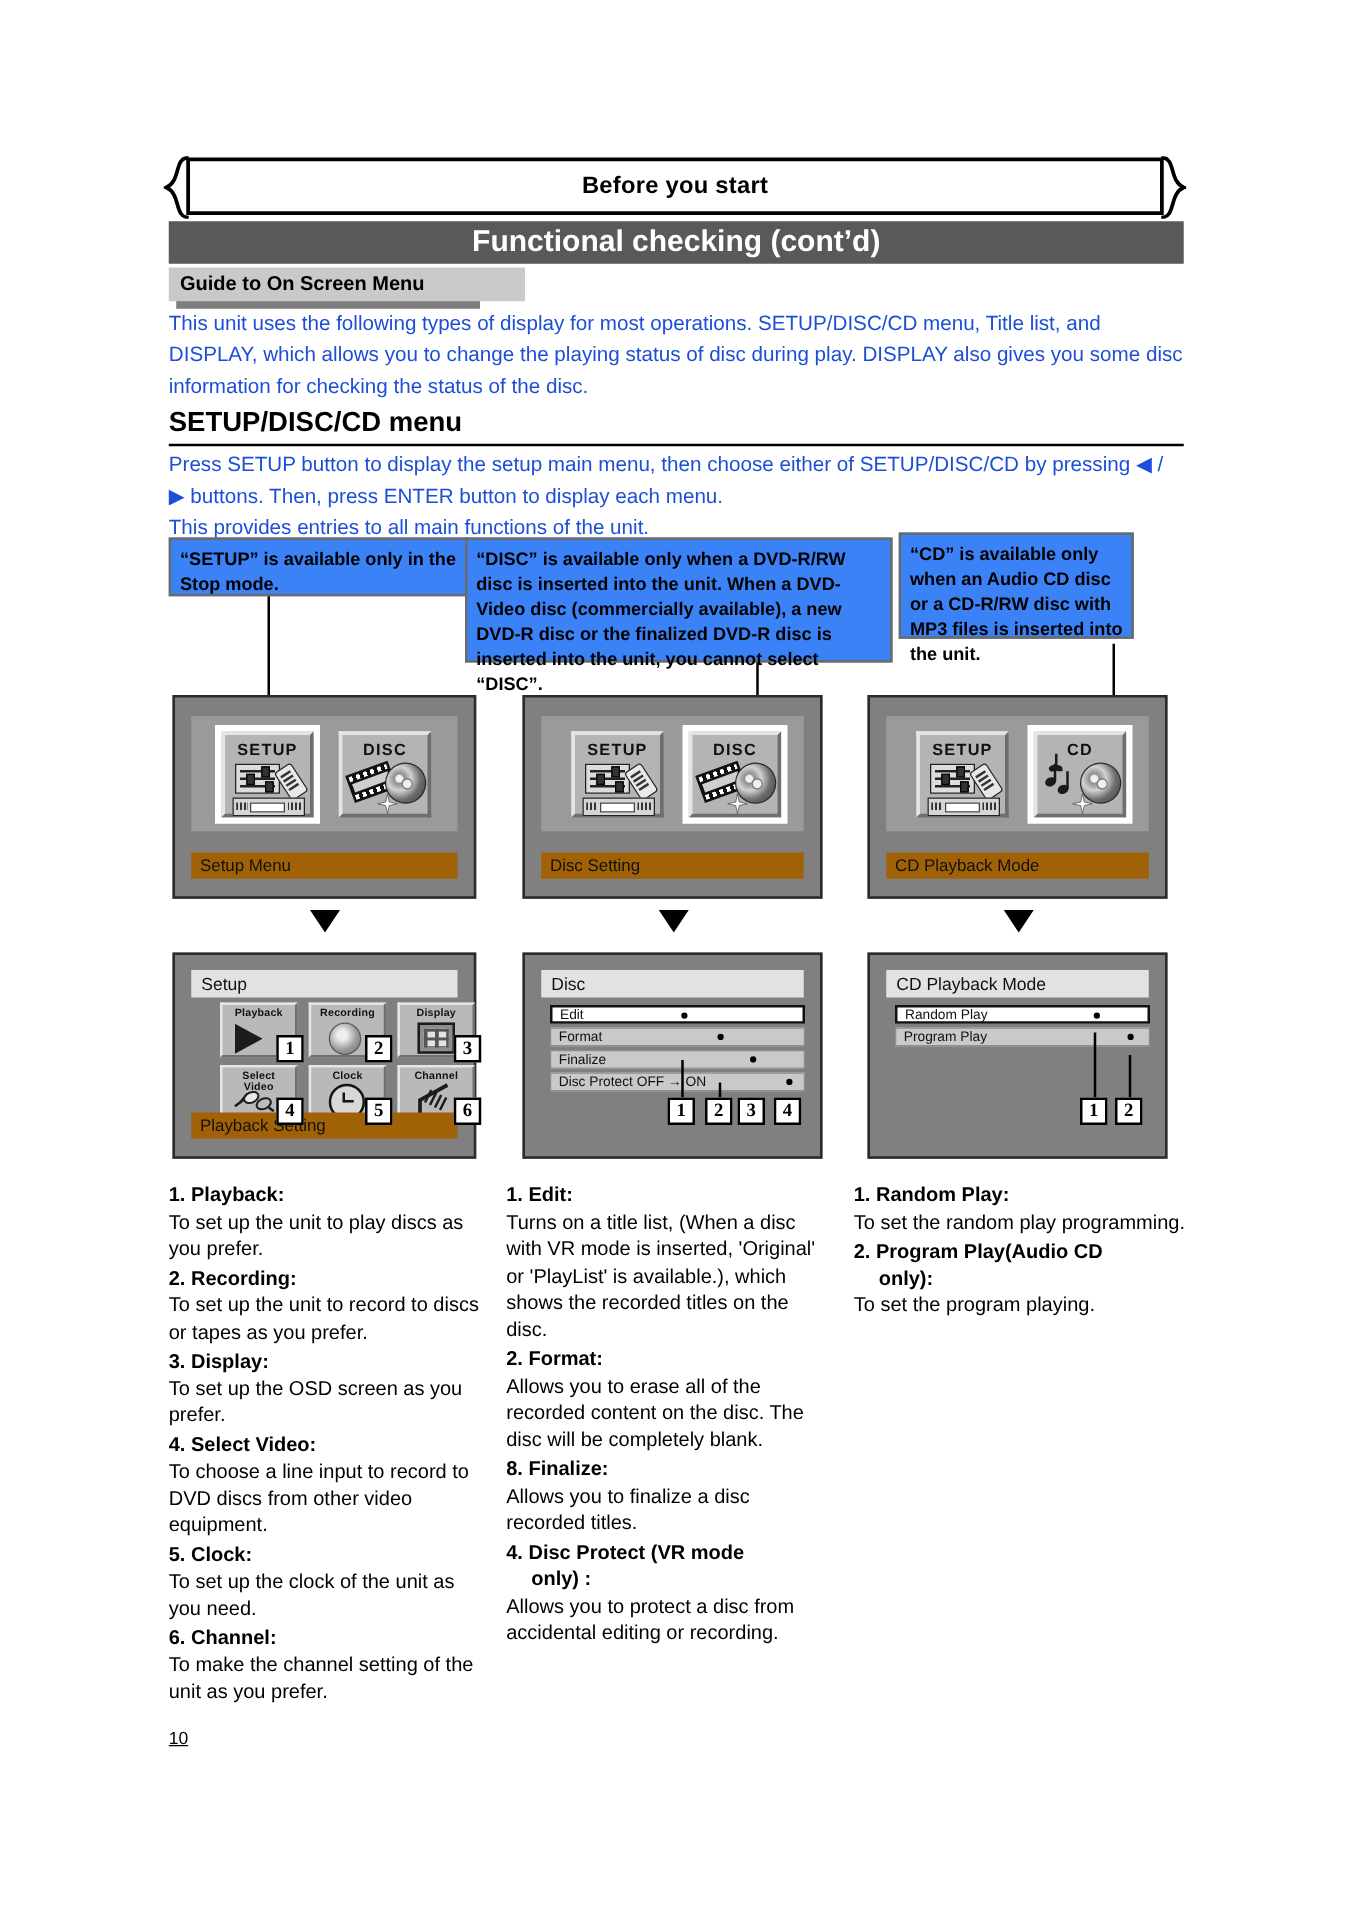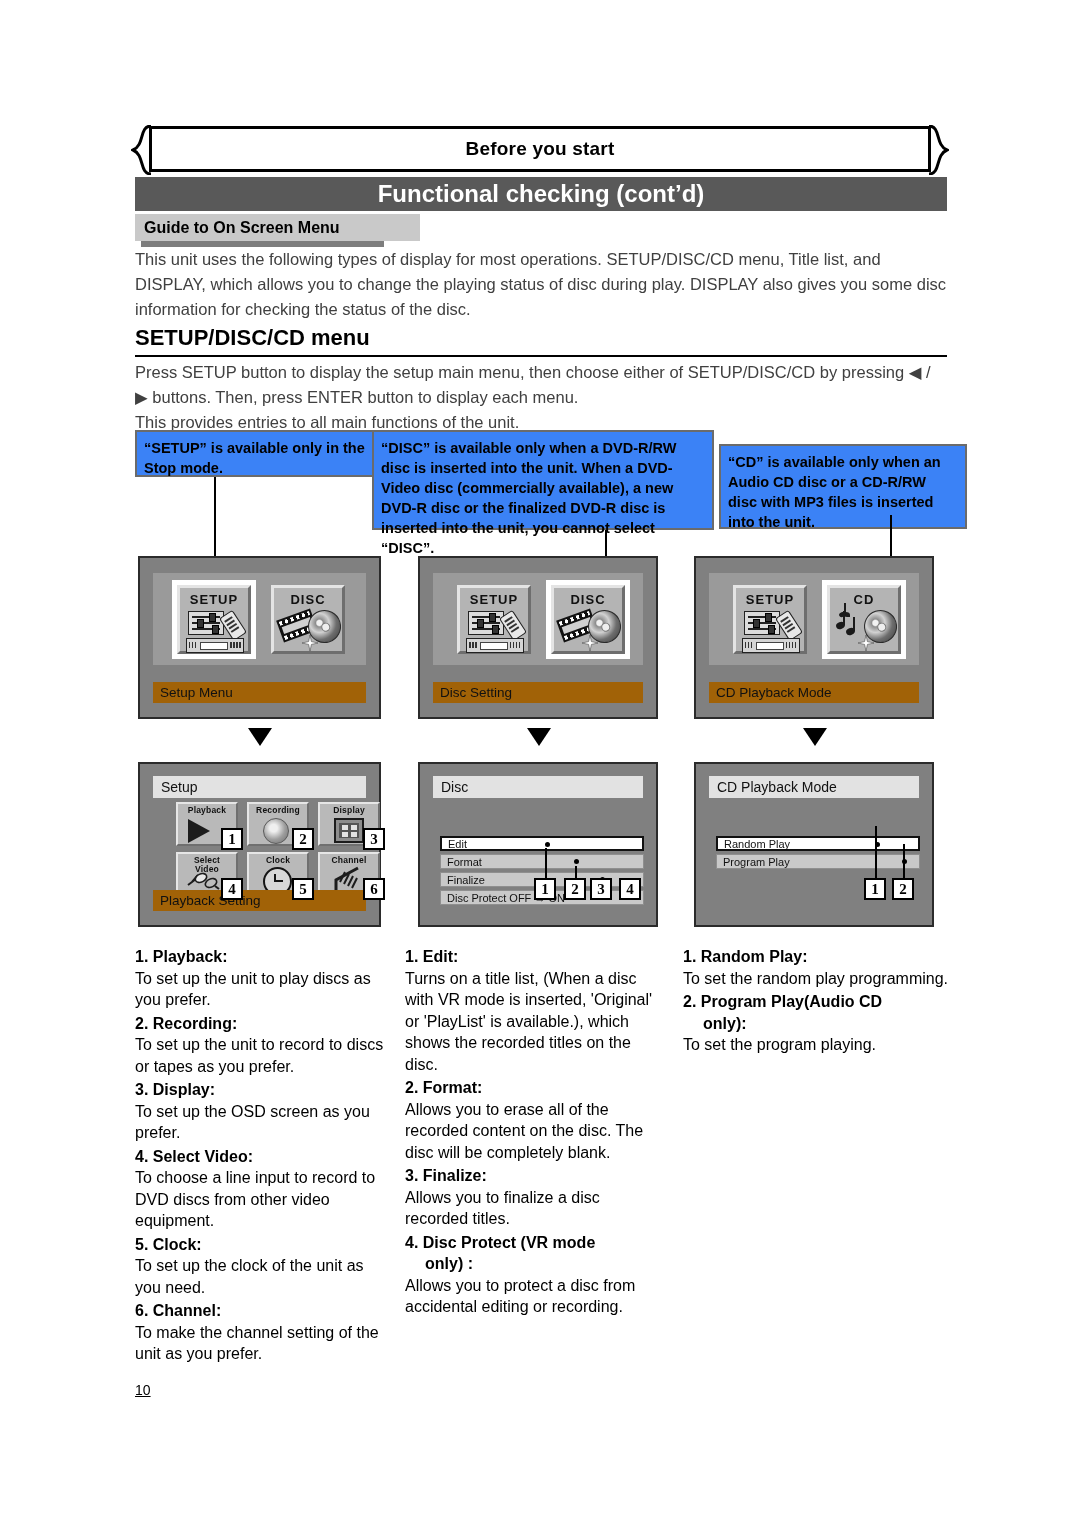--- a/index.html
+++ b/index.html
@@ -46,21 +46,21 @@
   .tab {
     position:absolute; left:0; top:0; width:285px; height:27px;
     background:#c9c9c9;
     display:flex; align-items:center; padding-left:9px; box-sizing:border-box;
   }
   .tab span { font-size:16px; font-weight:bold; }
 
   
   .para {
     position:absolute;
-    font-size:16.5px; line-height:25px; color:#404040;
+    font-size:16.5px; line-height:25px; color:#1d4ed8;
     width:812px; left:135px;
   }
   #p-intro { top:247px; }
   .h2 {
     position:absolute; left:135px; top:325px;
     font-size:22px; font-weight:bold;
   }
   .rule {
     position:absolute; left:135px; width:812px;
     border-top:2px solid #000;
@@ -69,21 +69,21 @@
   #p-setup { top:360px; }
 
   
   .callout {
     position:absolute; border:2px solid #6b6b6b; background:#3b82f6;
     box-sizing:border-box; padding:6px 7px 4px 7px;
     font-size:14.5px; font-weight:bold; line-height:20px;
   }
   #co-setup { left:135px; top:430px; width:240px; height:47px; }
   #co-disc  { left:372px; top:430px; width:342px; height:100px; }
-  #co-cd    { left:719px; top:444px; width:248px; height:85px; }
+  #co-cd    { left:719px; top:426px; width:188px; height:85px; }
 
   .vline { position:absolute; width:2px; background:#000; }
   #vl-setup { left:214px; top:477px;  height:79px; }
   #vl-disc  { left:605px; top:530px;  height:26px; }
   #vl-cd    { left:890px; top:515px;  height:41px; }
 
   
   .screen {
     position:absolute; background:#808080; border:2px solid #2b2b2b;
     box-sizing:border-box;
@@ -233,21 +233,21 @@
   .antenna { position:absolute; left:10px; top:12px; width:32px; height:28px; }
 
   
   .osd-list { position:absolute; left:20px; top:40px; width:204px; }
   .osd-row {
     position:relative; height:15px; margin-bottom:3px;
     background:#c9c9c9; border:1px solid #8f8f8f; box-sizing:border-box;
     display:flex; align-items:center; padding-left:6px;
     font-size:11px; color:#111;
   }
-  .osd-row.hl { background:#ffffff; border:2px solid #111;margin-top:32px; }
+  .osd-row.hl { background:#ffffff; border:2px solid #111; }
   .dot { position:absolute; width:5px; height:5px; background:#000; border-radius:50%; }
   .leader { position:absolute; width:2px; background:#000; }
 
   
   .col { position:absolute; top:944px; font-size:16px; line-height:21.5px; }
   #col1 { left:135px; width:253px; }
   #col2 { left:405px; width:262px; }
   #col3 { left:683px; width:270px; }
   .col .hd { font-weight:bold; margin-top:2px; }
   .col .hd .sub { display:block; padding-left:20px; }
@@ -549,21 +549,21 @@
     <div class="bd">To set up the clock of the unit as you need.</div>
     <div class="hd">6. Channel:</div>
     <div class="bd">To make the channel setting of the unit as you prefer.</div>
   </div>
 
   <div class="col" id="col2">
     <div class="hd">1. Edit:</div>
     <div class="bd">Turns on a title list, (When a disc with VR mode is inserted, 'Original' or 'PlayList' is available.), which shows the recorded titles on the disc.</div>
     <div class="hd">2. Format:</div>
     <div class="bd">Allows you to erase all of the recorded content on the disc. The disc will be completely blank.</div>
-    <div class="hd">3. Finalize:</div>
+    <div class="hd">8. Finalize:</div>
     <div class="bd">Allows you to finalize a disc recorded titles.</div>
     <div class="hd">
       <span>4. Disc Protect (VR mode</span>
       <span class="sub">only) :</span>
     </div>
     <div class="bd">Allows you to protect a disc from accidental editing or recording.</div>
   </div>
 
   <div class="col" id="col3">
     <div class="hd">1. Random Play:</div>

